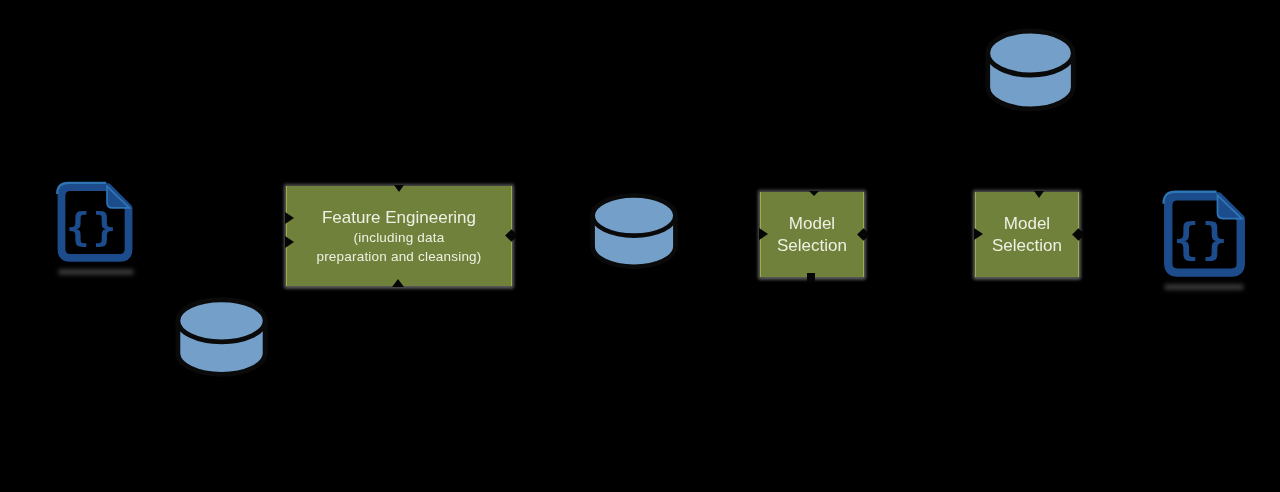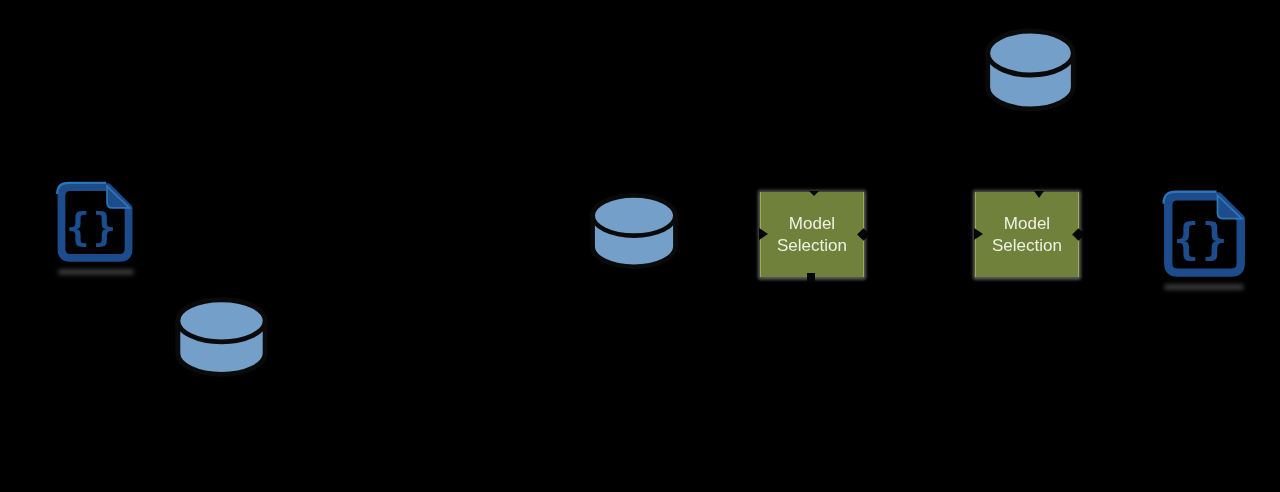--- a/index.html
+++ b/index.html
@@ -62,20 +62,30 @@
     <path d="M64 8 V27 Q64 33 70 33 H90 Z" stroke-width="2" fill="#1D4C8C" stroke="#2E75B6"></path>
     <text x="47" y="71" font-size="46" text-anchor="middle" fill="#1D4C8C">{}</text>
   </svg>
   <div id="smudge-in" class="icon-smudge"></div>
 
   <svg id="cyl-raw" class="cyl" viewBox="0 0 100 92" preserveAspectRatio="none">
     <path d="M5 28 L5 62 A45 22 0 0 0 95 62 L95 28 Z" stroke-width="5" stroke-linejoin="round" fill="#739FC8" stroke="#0A0A0A"></path>
     <ellipse cx="50" cy="28" rx="45" ry="22" stroke-width="5" fill="#739FC8" stroke="#0A0A0A"></ellipse>
   </svg>
 
+  <div id="feature-box" class="pbox">
+    <span class="title">Feature Engineering</span>
+    <span class="sub">(including data</span>
+    <span class="sub">preparation and cleansing)</span>
+    <i class="notch chev" style="top:26px;"></i>
+    <i class="notch chev" style="top:50px;"></i>
+    <i class="notch diam" style="top:45px;"></i>
+    <i class="notch vdown" style="left:107px;"></i>
+    <i class="notch vup" style="left:105px;"></i>
+  </div>
 
   <svg id="cyl-feature" class="cyl" viewBox="0 0 100 92" preserveAspectRatio="none">
     <path d="M5 28 L5 62 A45 22 0 0 0 95 62 L95 28 Z" stroke-width="5" stroke-linejoin="round" fill="#739FC8" stroke="#0A0A0A"></path>
     <ellipse cx="50" cy="28" rx="45" ry="22" stroke-width="5" fill="#739FC8" stroke="#0A0A0A"></ellipse>
   </svg>
 
   <div id="training-box" class="pbox">
     <span class="line">Model</span>
     <span class="line">Selection</span>
     <i class="notch chev" style="top:36px;"></i>

